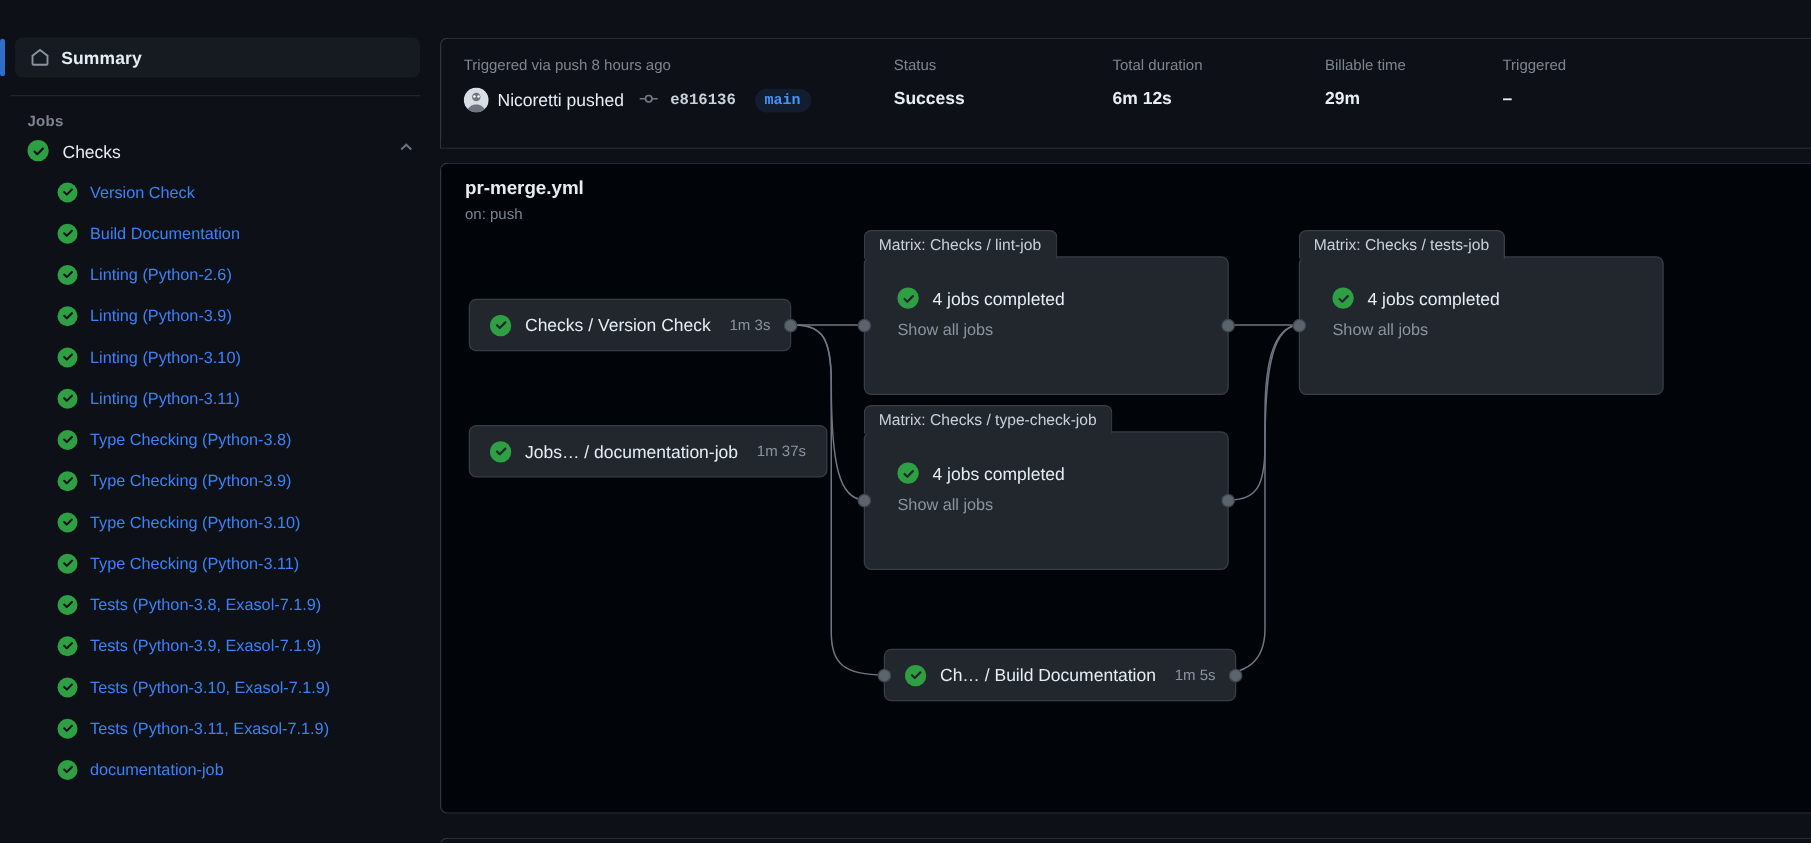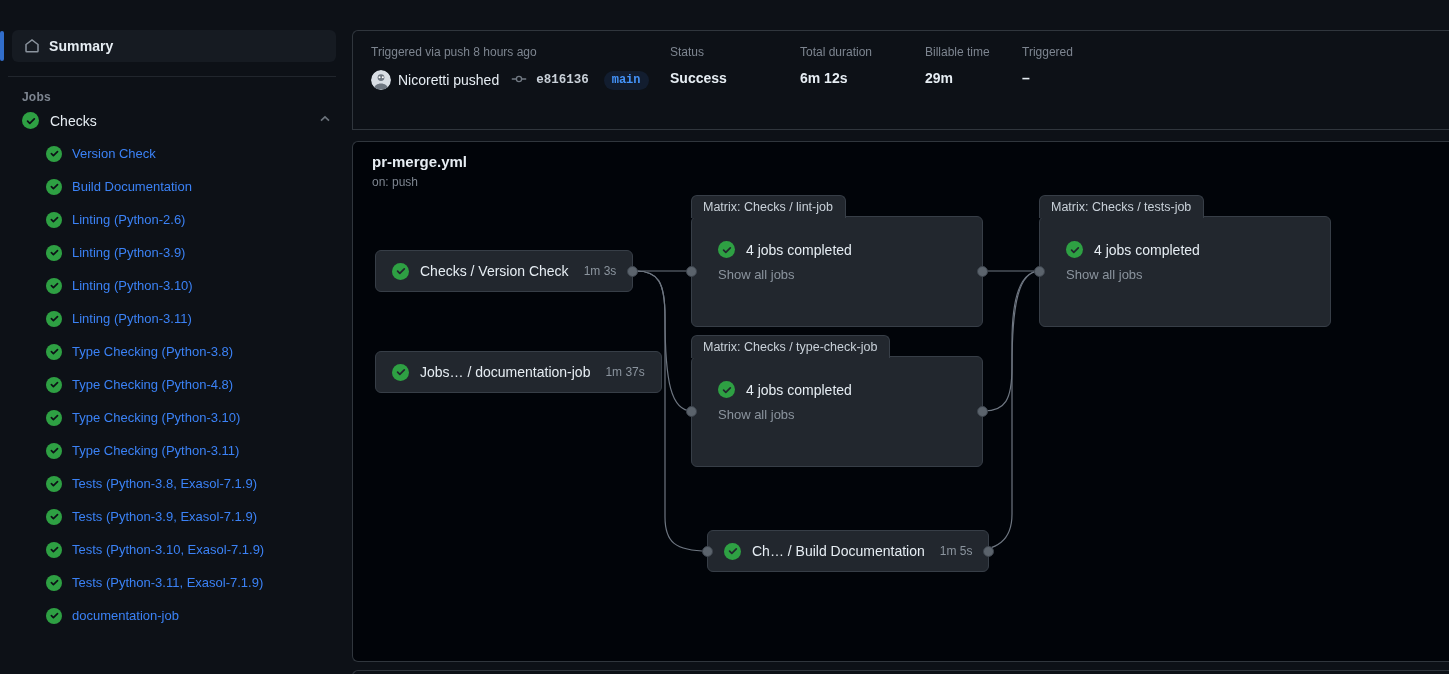--- a/index.html
+++ b/index.html
@@ -85,28 +85,29 @@
   
   .main {
     flex: 1; height: 674px;
     position: relative;
     padding-top: 30px;
   }
 
   .header-card {
     margin-left: 2px;
     margin-right: 0;
-    height: 100px;
+    height: 89px;
     background: #0d1117;
     border: 1px solid #30363d;
     border-right: none;
     border-radius: 6px 0 0 0;
     display: flex;
     align-items: flex-start;
     padding: 14px 0 14px 18px;
+    gap: 45px;
   }
   .meta-col { display: flex; flex-direction: column; }
   .meta-col.trigger { width: 299px; }
   .meta-col.status  { width: 130px; }
   .meta-col.duration{ width: 125px; }
   .meta-col.billable{ width: 97px; }
   .meta-label {
     font-size: 12px; color: #7d8590; margin-bottom: 11px;
     white-space: nowrap;
   }
@@ -314,21 +315,21 @@
           </svg>
         </span>
       <span class="job-item-label">Type Checking (Python-3.8)</span>
     </div>
     <div class="job-item">
       <span class="chk">
           <svg width="11" height="11" viewBox="0 0 12 12">
             <path d="M2.6 6.2 4.8 8.4 9.3 3.9" stroke="#0d1117" stroke-width="1.8" fill="none" stroke-linecap="round" stroke-linejoin="round"></path>
           </svg>
         </span>
-      <span class="job-item-label">Type Checking (Python-4.8)</span>
+      <span class="job-item-label">Type Checking (Python-3.9)</span>
     </div>
     <div class="job-item">
       <span class="chk">
           <svg width="11" height="11" viewBox="0 0 12 12">
             <path d="M2.6 6.2 4.8 8.4 9.3 3.9" stroke="#0d1117" stroke-width="1.8" fill="none" stroke-linecap="round" stroke-linejoin="round"></path>
           </svg>
         </span>
       <span class="job-item-label">Type Checking (Python-3.10)</span>
     </div>
     <div class="job-item">

